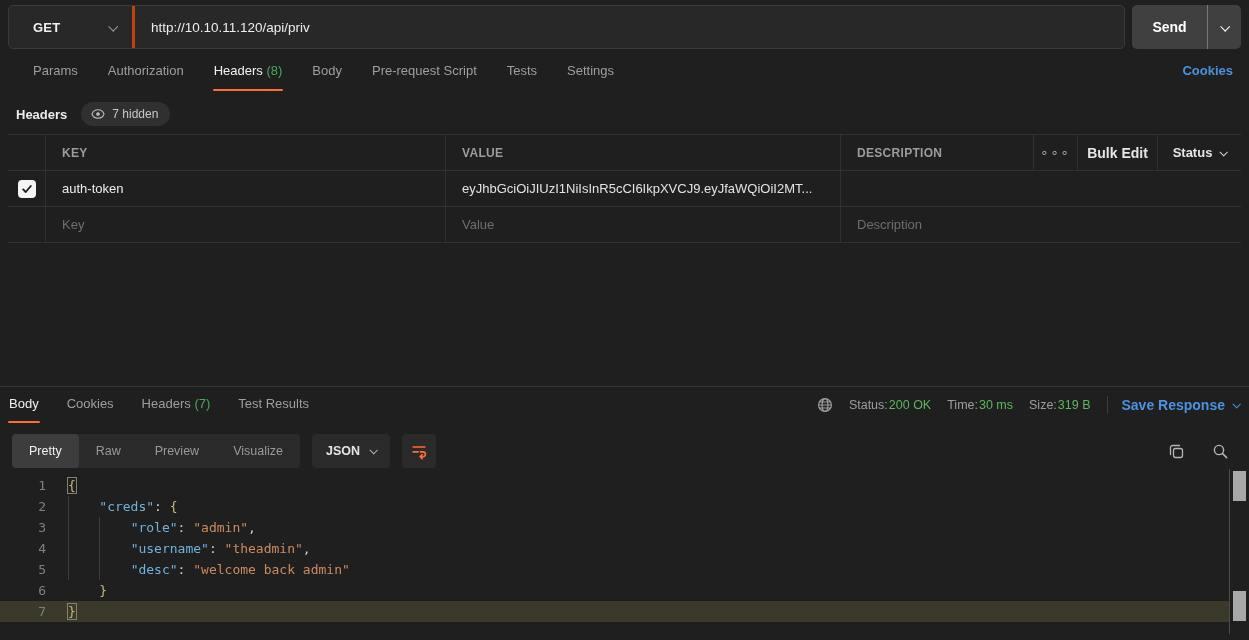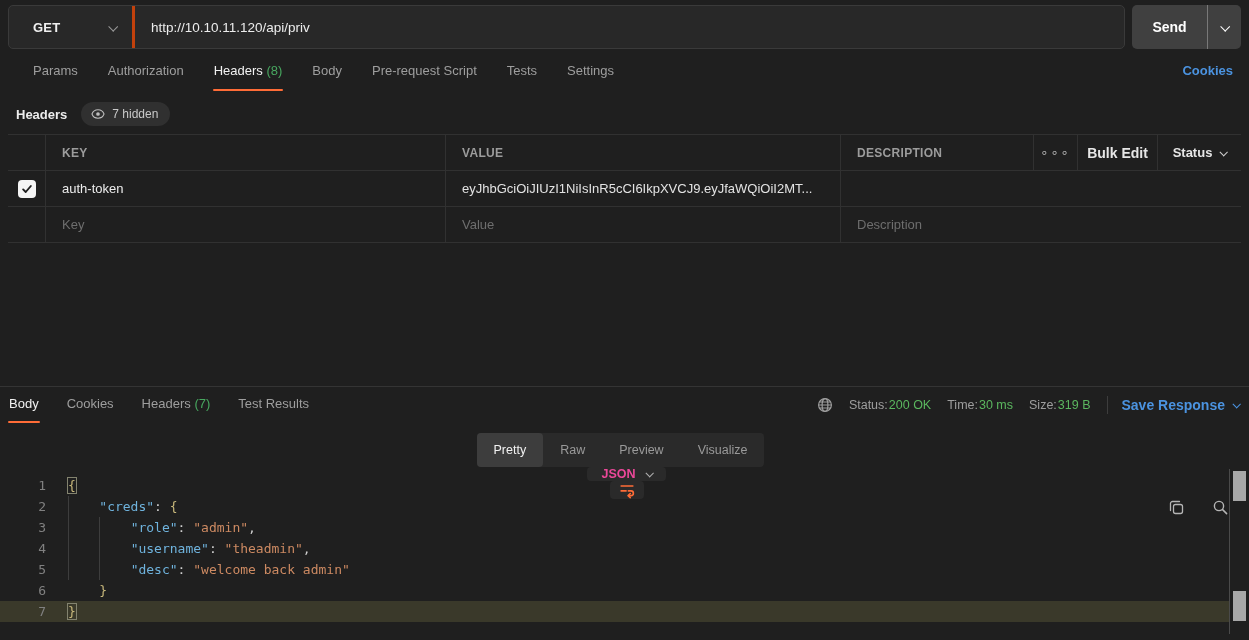--- a/index.html
+++ b/index.html
@@ -63,25 +63,25 @@
   .resp-tab.active::after { content:''; position:absolute; left:0; right:0; bottom:0; height:2px; border-radius:2px; background:#ff6c37; }
   .resp-meta { margin-left:auto; display:flex; align-items:center; font-size:12.5px; }
   .meta-group { display:flex; gap:1px; margin-left:16px; }
   .meta-label { color:#9e9e9e; }
   .meta-value { color:#5bb75f; }
   .meta-divider { width:1px; height:18px; background:#3d3d3d; margin:0 14px 0 16px; }
   .save-response { display:flex; align-items:center; gap:8px; color:#4b93e0; font-size:14px; font-weight:600; cursor:pointer; }
   .globe-wrap { display:flex; align-items:center; color:#9e9e9e; cursor:pointer; }
 
   
-  .view-toolbar { display:flex; align-items:center; padding:9px 20px 0 12px; height:45px;flex-direction:column; }
+  .view-toolbar { display:flex; align-items:center; padding:9px 20px 0 12px; height:45px; }
   .seg { display:flex; align-items:center; background:#2a2a2a; border-radius:4px; height:34px; }
   .seg-item { padding:0 17px; height:34px; line-height:34px; font-size:12.5px; color:#9a9a9a; cursor:pointer; border-radius:4px; }
   .seg-item.active { background:#3d3d3d; color:#f2f2f2; }
-  .fmt-select { margin-left:12px; display:flex; align-items:center; gap:10px; background:#2a2a2a; border-radius:4px; height:34px; padding:0 14px; font-size:12.5px; font-weight:600; color:#ec4899; cursor:pointer; }
+  .fmt-select { margin-left:12px; display:flex; align-items:center; gap:10px; background:#2a2a2a; border-radius:4px; height:34px; padding:0 14px; font-size:12.5px; font-weight:600; color:#e5e5e5; cursor:pointer; }
   .fmt-select .chev { color:#b0b0b0; }
   .wrap-btn { margin-left:12px; width:34px; height:34px; background:#2a2a2a; border-radius:4px; display:flex; align-items:center; justify-content:center; cursor:pointer; }
   .tool-icons { margin-left:auto; display:flex; gap:27px; color:#b5b5b5; }
   .tool-icons .ticon { cursor:pointer; display:flex; align-items:center; }
 
   
   .code-area { position:relative; height:165px; font-family:"DejaVu Sans Mono", monospace; font-size:13px; }
   .code-lines { padding-top:6px; position:relative; }
   .code-line { height:21px; line-height:21px; white-space:pre; width:1229px; }
   .code-line.active { background:#3a392a; }

